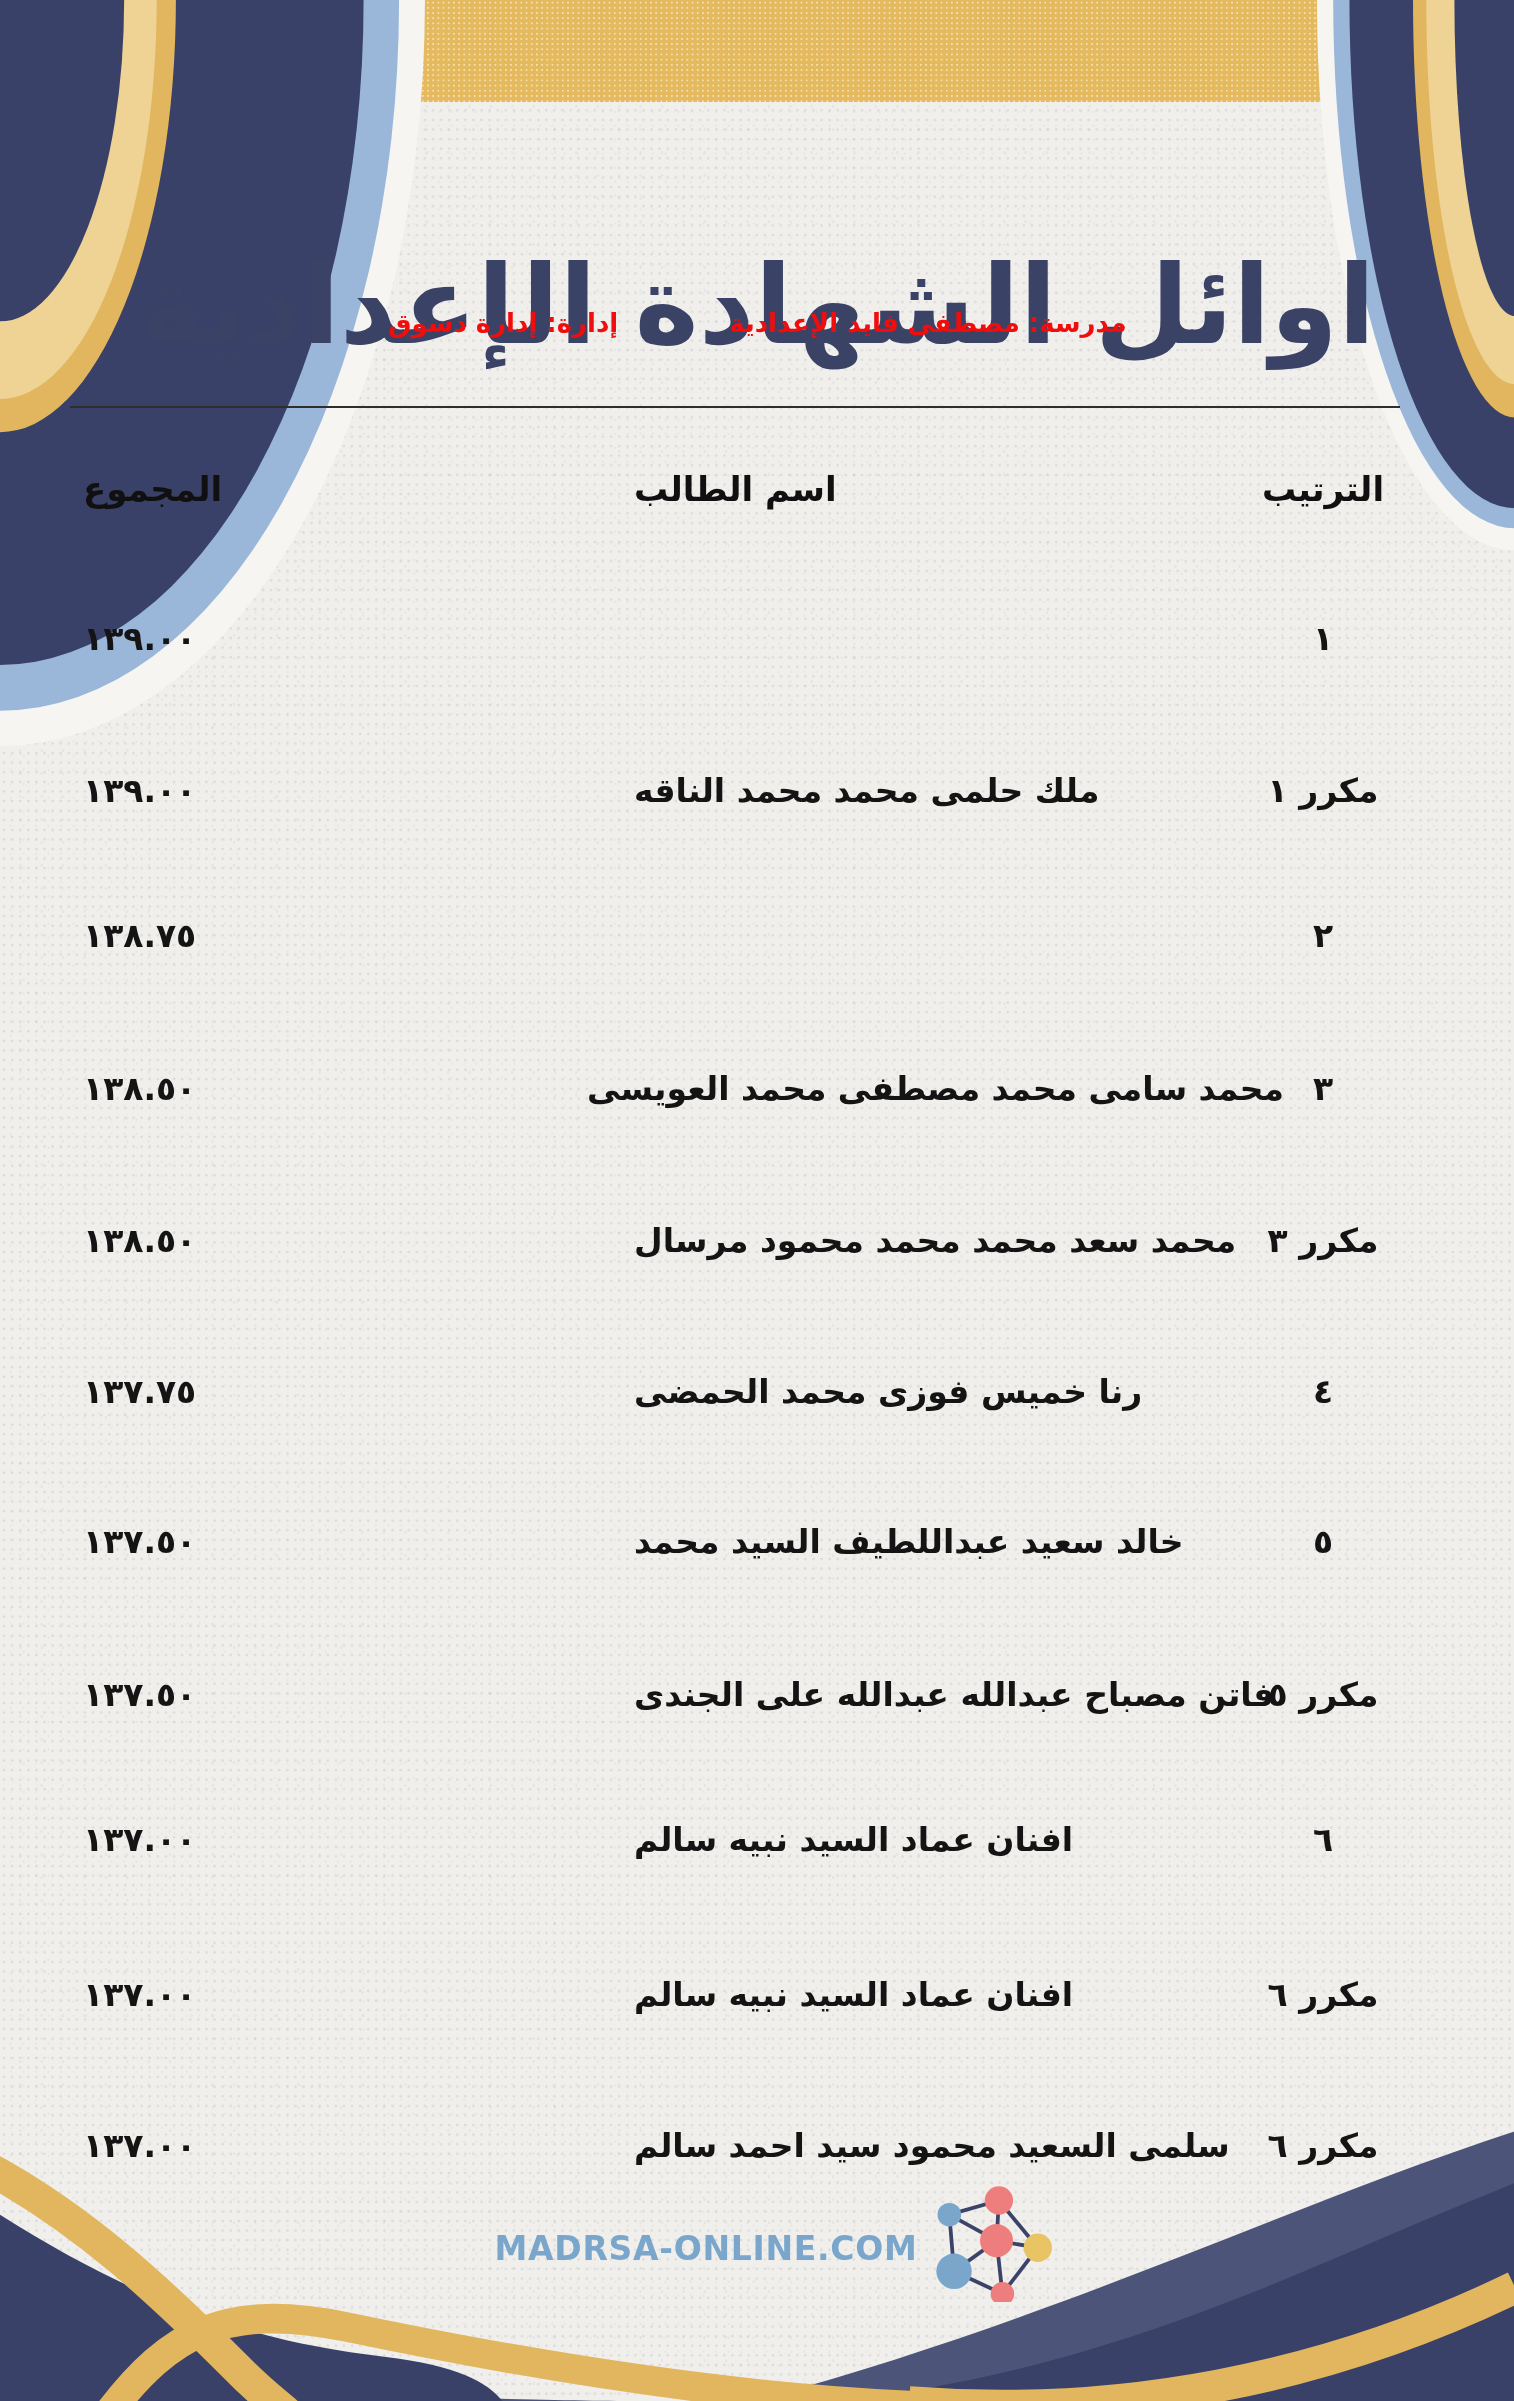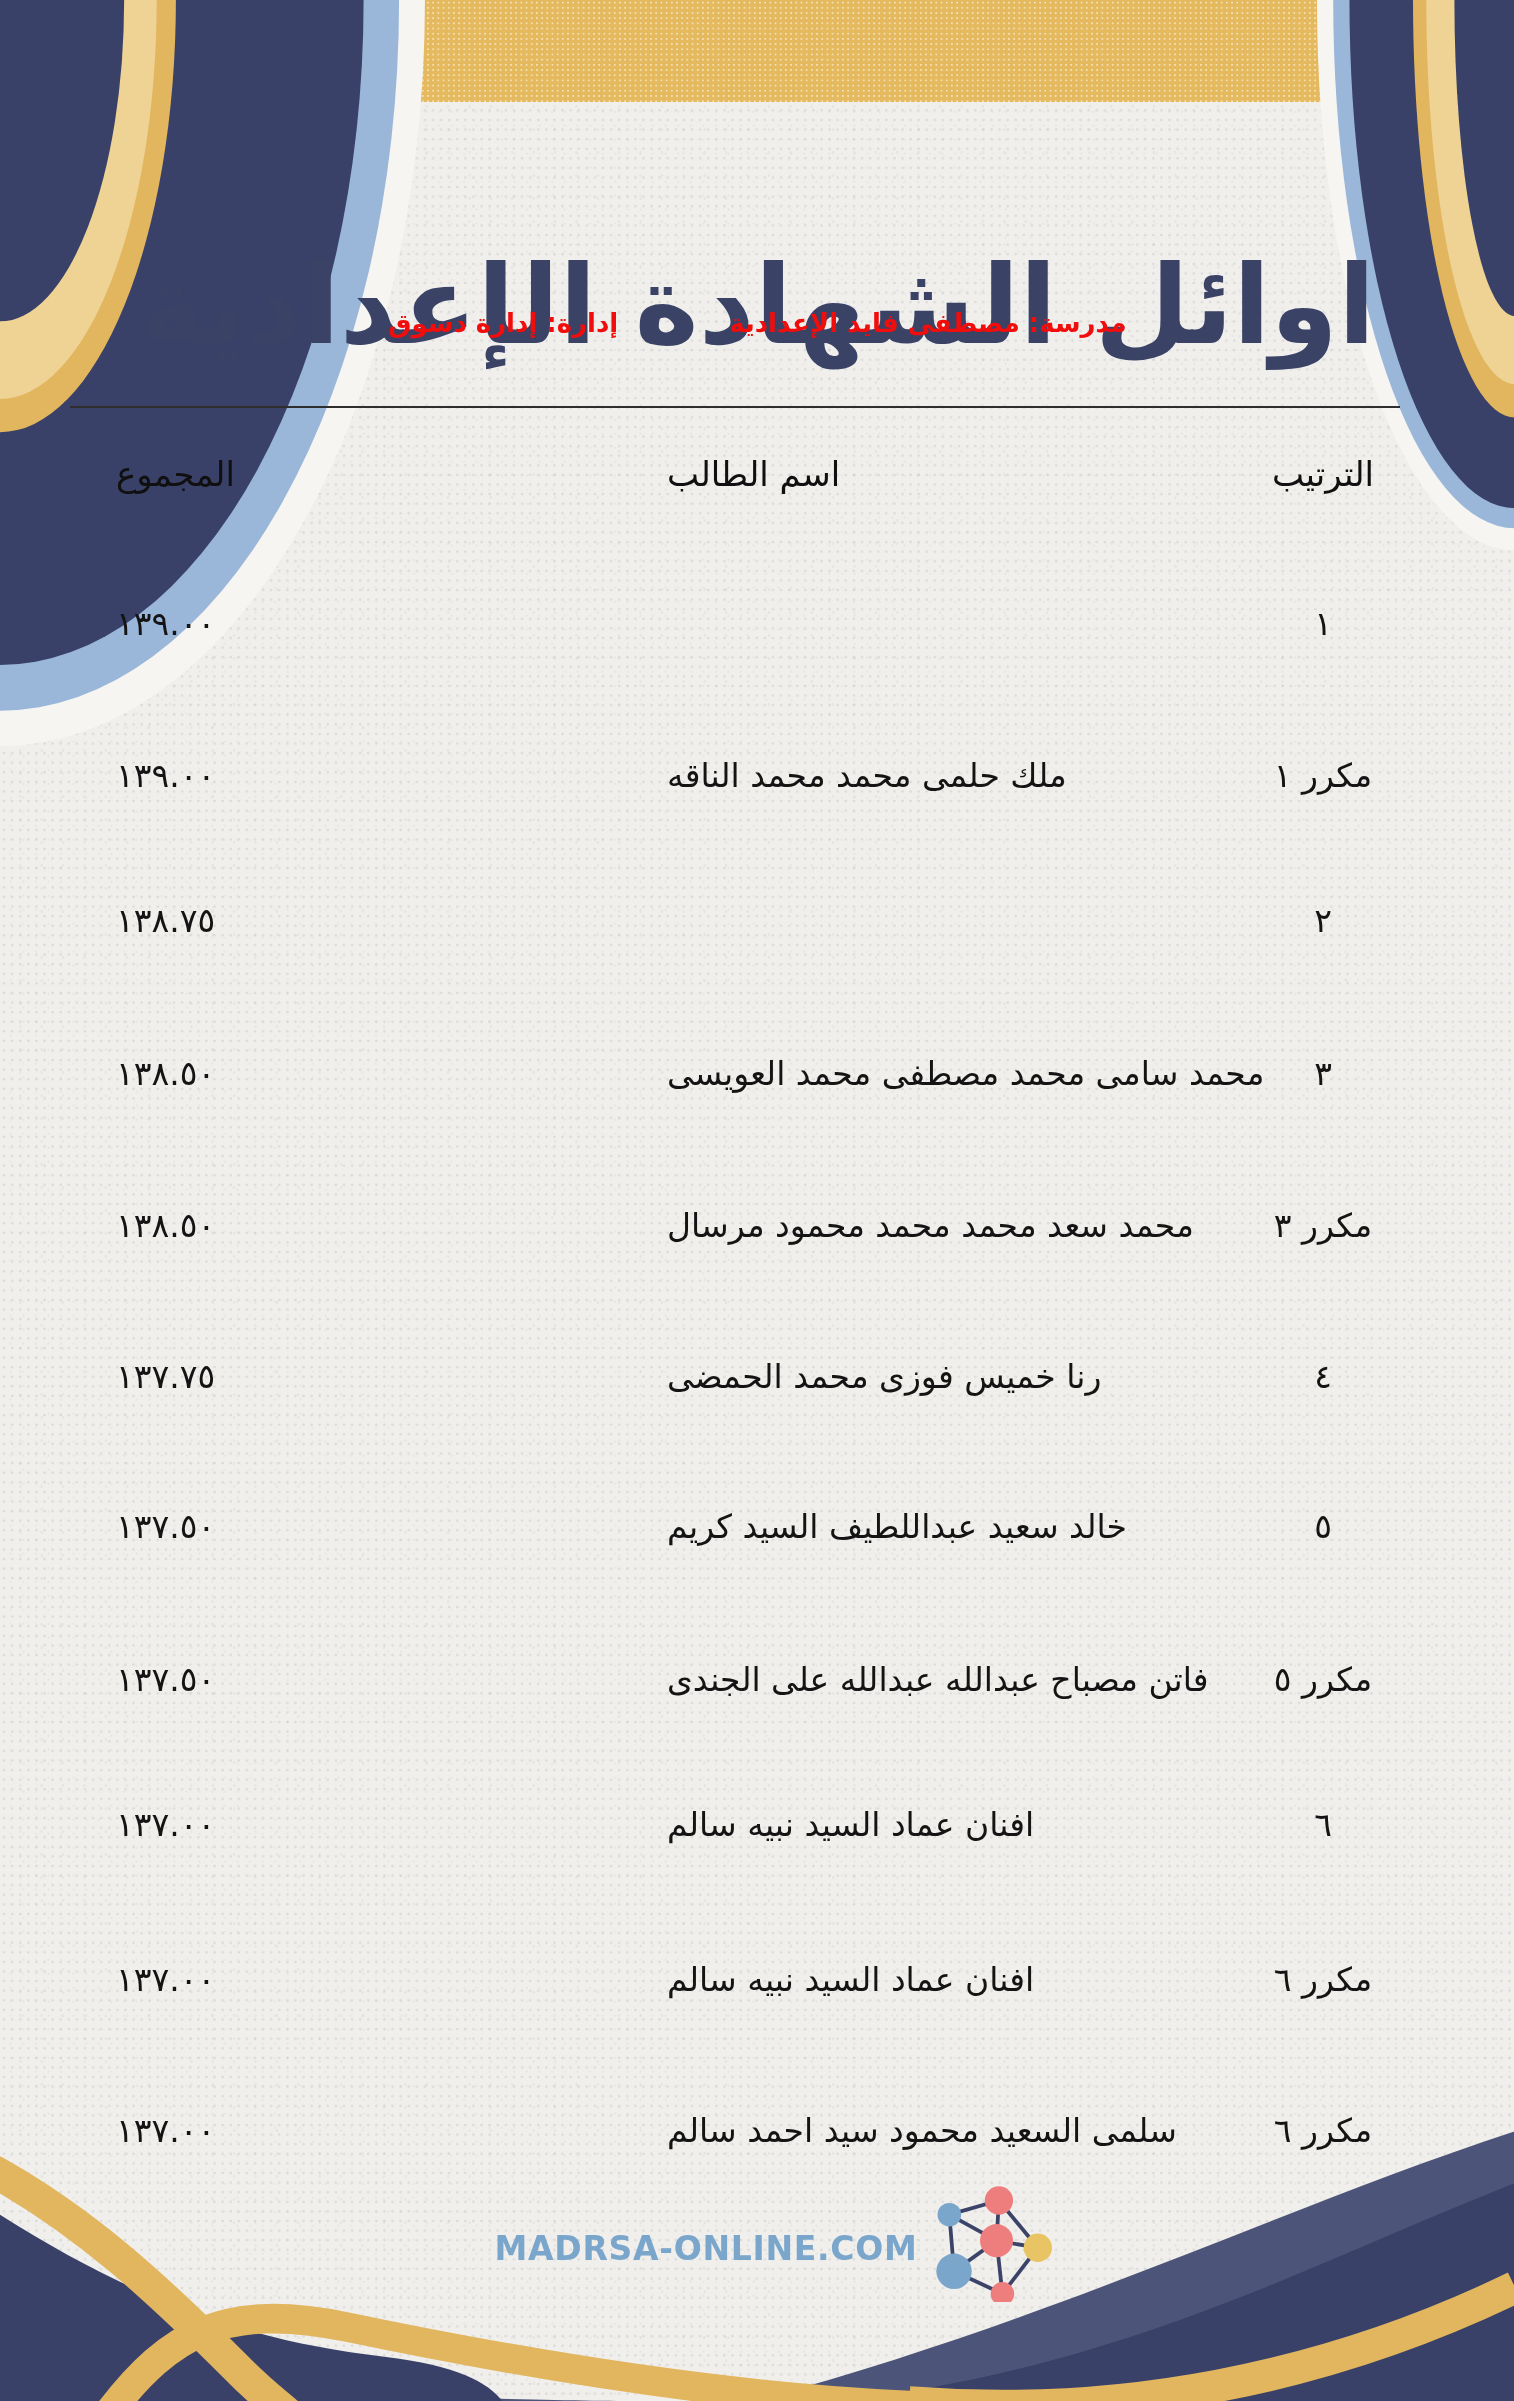--- a/index.html
+++ b/index.html
@@ -34,22 +34,22 @@
   .subtitle{
     position:absolute;top:300px;left:0;right:0;
     direction:rtl;text-align:center;
     font-size:26px;font-weight:bold;color:#f20d0d;
     line-height:47px;white-space:nowrap;
   }
   .subtitle .sep{display:inline-block;width:111px;}
   .rule{position:absolute;top:406px;left:70px;width:1330px;height:2.2px;background:#2e2e2e;}
   .trow{position:absolute;left:0;width:1515px;height:52px;}
   .cell{
-    position:absolute;top:1px;height:52px;line-height:52px;
-    font-weight:400;color:#141414;font-size:33px;white-space:nowrap;margin-left:33px;
+    position:absolute;top:16px;height:52px;line-height:52px;
+    font-weight:700;color:#141414;font-size:33px;white-space:nowrap;
   }
   .rank{right:96px;width:192px;text-align:center;direction:rtl;}
   .name{left:634px;width:650px;text-align:left;direction:rtl;}
   .total{left:83px;width:251px;text-align:left;direction:ltr;}
   .thead .cell{font-size:34px;color:#101010;}
   .logo{
     position:absolute;left:488px;top:2165px;width:576px;height:155px;
     display:flex;align-items:center;gap:10.3px;
   }
   .logo-text{width:436px;text-align:center;}
@@ -145,21 +145,21 @@
     </div>
 
     <div class="trow" style="top: 1350px;">
       <div class="cell rank">٤</div>
       <div class="cell name">رنا خميس فوزى محمد الحمضى</div>
       <div class="cell total">١٣٧.٧٥</div>
     </div>
 
     <div class="trow" style="top: 1500px;">
       <div class="cell rank">٥</div>
-      <div class="cell name">خالد سعيد عبداللطيف السيد كريم</div>
+      <div class="cell name">خالد سعيد عبداللطيف السيد محمد</div>
       <div class="cell total">١٣٧.٥٠</div>
     </div>
 
     <div class="trow" style="top: 1653px;">
       <div class="cell rank">مكرر ٥</div>
       <div class="cell name">فاتن مصباح عبدالله عبدالله على  الجندى</div>
       <div class="cell total">١٣٧.٥٠</div>
     </div>
 
     <div class="trow" style="top: 1798px;">

